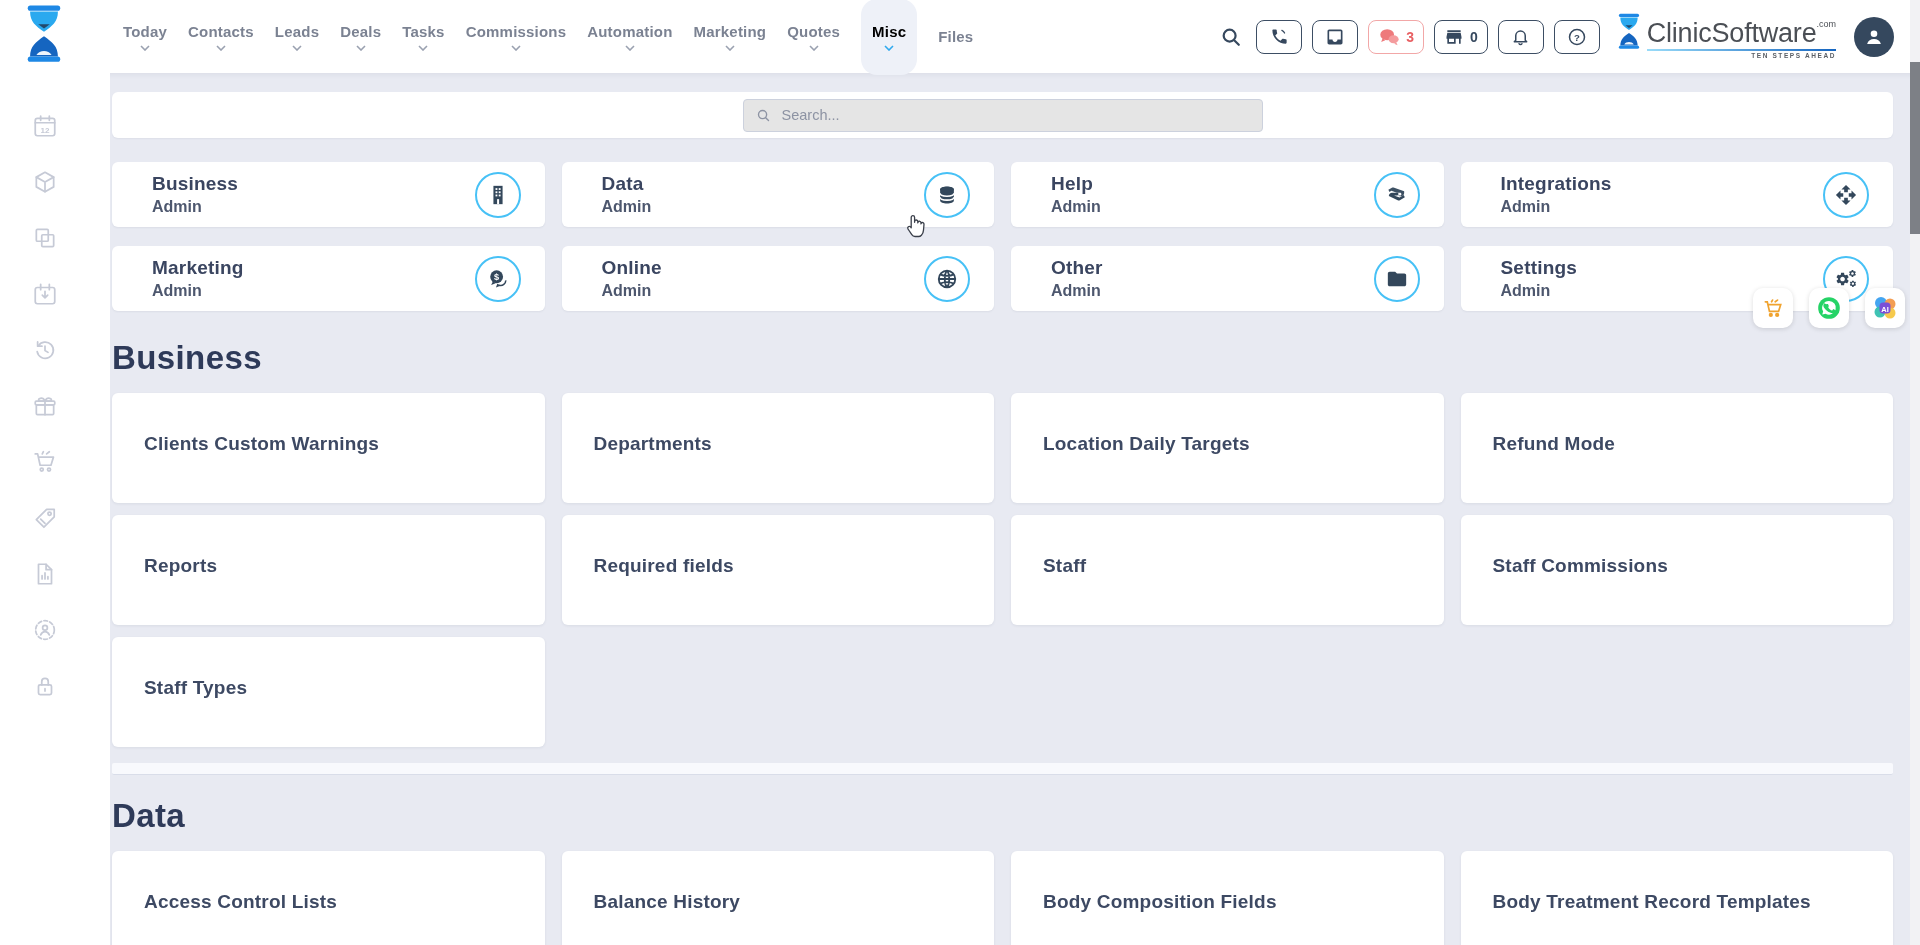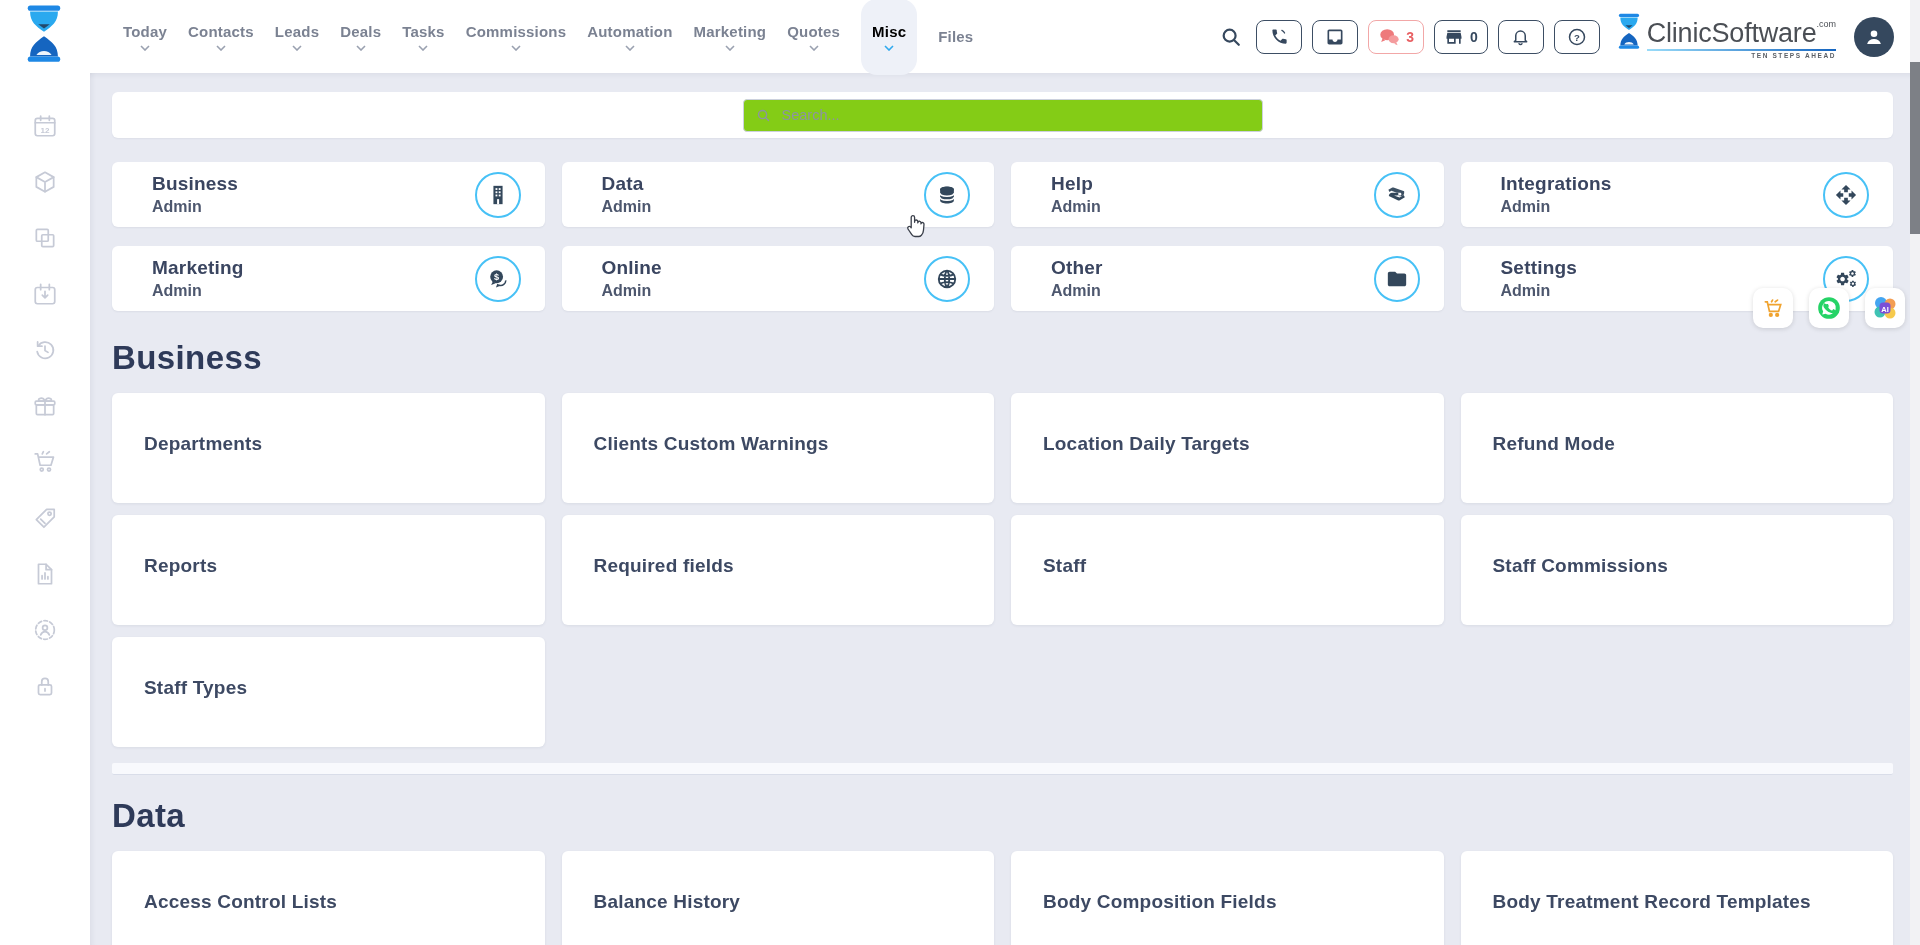--- a/index.html
+++ b/index.html
@@ -1,20 +1,20 @@
 <!DOCTYPE html>
 <html><head>
 <meta charset="utf-8">
 <style>
   html,body{margin:0;padding:0;background:#fff;}
   .page{position:relative;width:1920px;height:945px;overflow:hidden;background:#fff;
         font-family:"Liberation Sans",sans-serif;-webkit-font-smoothing:antialiased;}
 
   
-  .sidebar{position:absolute;left:0;top:0;width:90px;height:945px;background:#fff;z-index:6;}
+  .sidebar{position:absolute;left:0;top:0;width:110px;height:945px;background:#fff;z-index:6;}
   .logo-mark{position:absolute;left:23px;top:5px;}
   .side-icons{position:absolute;top:112px;left:0;width:90px;display:flex;flex-direction:column;align-items:center;gap:28px;}
   .side-ic{width:28px;height:28px;display:flex;align-items:center;justify-content:center;cursor:pointer;}
   .side-ic svg{stroke:#c6cad6;fill:none;stroke-width:1.6;stroke-linecap:round;stroke-linejoin:round;}
 
   
   .header{position:absolute;left:90px;top:0;width:1830px;height:73px;background:#fff;display:flex;align-items:center;z-index:5;}
   .nav{display:flex;align-items:center;gap:21px;margin-left:33px;white-space:nowrap;}
   .nav-item{display:flex;align-items:center;gap:5px;font-size:15px;color:#7b8292;font-weight:600;letter-spacing:.2px;cursor:pointer;flex-direction:column;}
   .nav-item svg{stroke:#9aa1b0;}
@@ -30,21 +30,21 @@
   .brand{display:flex;align-items:flex-start;gap:5px;margin:0 8px 0 6px;cursor:pointer;}
   .brand-text{line-height:1;padding-top:7px;}
   .brand-name{font-size:27px;color:#4b4f55;font-weight:500;letter-spacing:-.2px;}
   .brand-tld{font-size:9px;color:#4b4f55;vertical-align:top;}
   .brand-tag{display:block;text-align:right;font-size:6.5px;letter-spacing:1.6px;color:#5a5f66;margin-top:2px;border-top:2px solid;border-image:linear-gradient(90deg,#9adcf9,#1565c0) 1;padding-top:2px;font-weight:700;}
   .avatar{width:40px;height:40px;border-radius:50%;background:#35485e;display:flex;align-items:center;justify-content:center;cursor:pointer;}
 
   
   .main{position:absolute;left:90px;top:73px;width:1830px;height:872px;background:#e8eaf2;box-sizing:border-box;padding:0 27px 0 22px;overflow:hidden;box-shadow:inset 0 7px 7px -7px rgba(40,50,80,.10),inset 7px 0 7px -7px rgba(40,50,80,.10);}
   .search-strip{margin-top:19px;height:46px;background:#fff;border-radius:6px;display:flex;align-items:center;justify-content:center;box-shadow:0 1px 2px rgba(40,50,80,.06);}
-  .search-box{width:520px;height:33px;border:1px solid #ccd1dd;border-radius:4px;display:flex;align-items:center;gap:9px;padding:0 12px;box-sizing:border-box;background:#84cc16;}
+  .search-box{width:520px;height:33px;border:1px solid #ccd1dd;border-radius:4px;display:flex;align-items:center;gap:9px;padding:0 12px;box-sizing:border-box;background:#e5e5e5;}
   .search-box input{border:none;outline:none;flex:1;font-size:14.5px;color:#444;font-family:"Liberation Sans",sans-serif;background:transparent;}
   .search-box input::placeholder{color:#8d93a3;}
 
   .cat-grid{margin-top:24px;display:grid;grid-template-columns:repeat(4,1fr);gap:19px 17px;}
   .cat-card{height:65px;background:#fff;border-radius:6px;display:flex;align-items:center;padding:0 24px 0 40px;box-shadow:0 1px 2px rgba(40,50,80,.07);cursor:pointer;}
   .cat-title{font-size:19px;color:#3a4560;font-weight:700;letter-spacing:.2px;}
   .cat-sub{font-size:16px;color:#4d576e;font-weight:600;margin-top:3px;}
   .cat-icon{margin-left:auto;width:46px;height:46px;border:2px solid #47c1f6;border-radius:50%;display:flex;align-items:center;justify-content:center;box-sizing:border-box;background:#fff;}
 
   .sec-head{margin:28px 0 0 0;font-size:33px;font-weight:700;color:#2e3a59;letter-spacing:.4px;}
@@ -420,24 +420,24 @@
               </g>
           </svg>
         </span>
       </div>
     </div>
 
     <h2 class="sec-head">Business</h2>
     <div class="card-grid">
 
     <div class="item-card">
+          <span>Clients Custom Warnings</span>
+        </div>
+        <div class="item-card">
           <span>Departments</span>
-        </div>
-        <div class="item-card">
-          <span>Clients Custom Warnings</span>
         </div>
         <div class="item-card">
           <span>Location Daily Targets</span>
         </div>
         <div class="item-card">
           <span>Refund Mode</span>
         </div>
         <div class="item-card">
           <span>Reports</span>
         </div>

